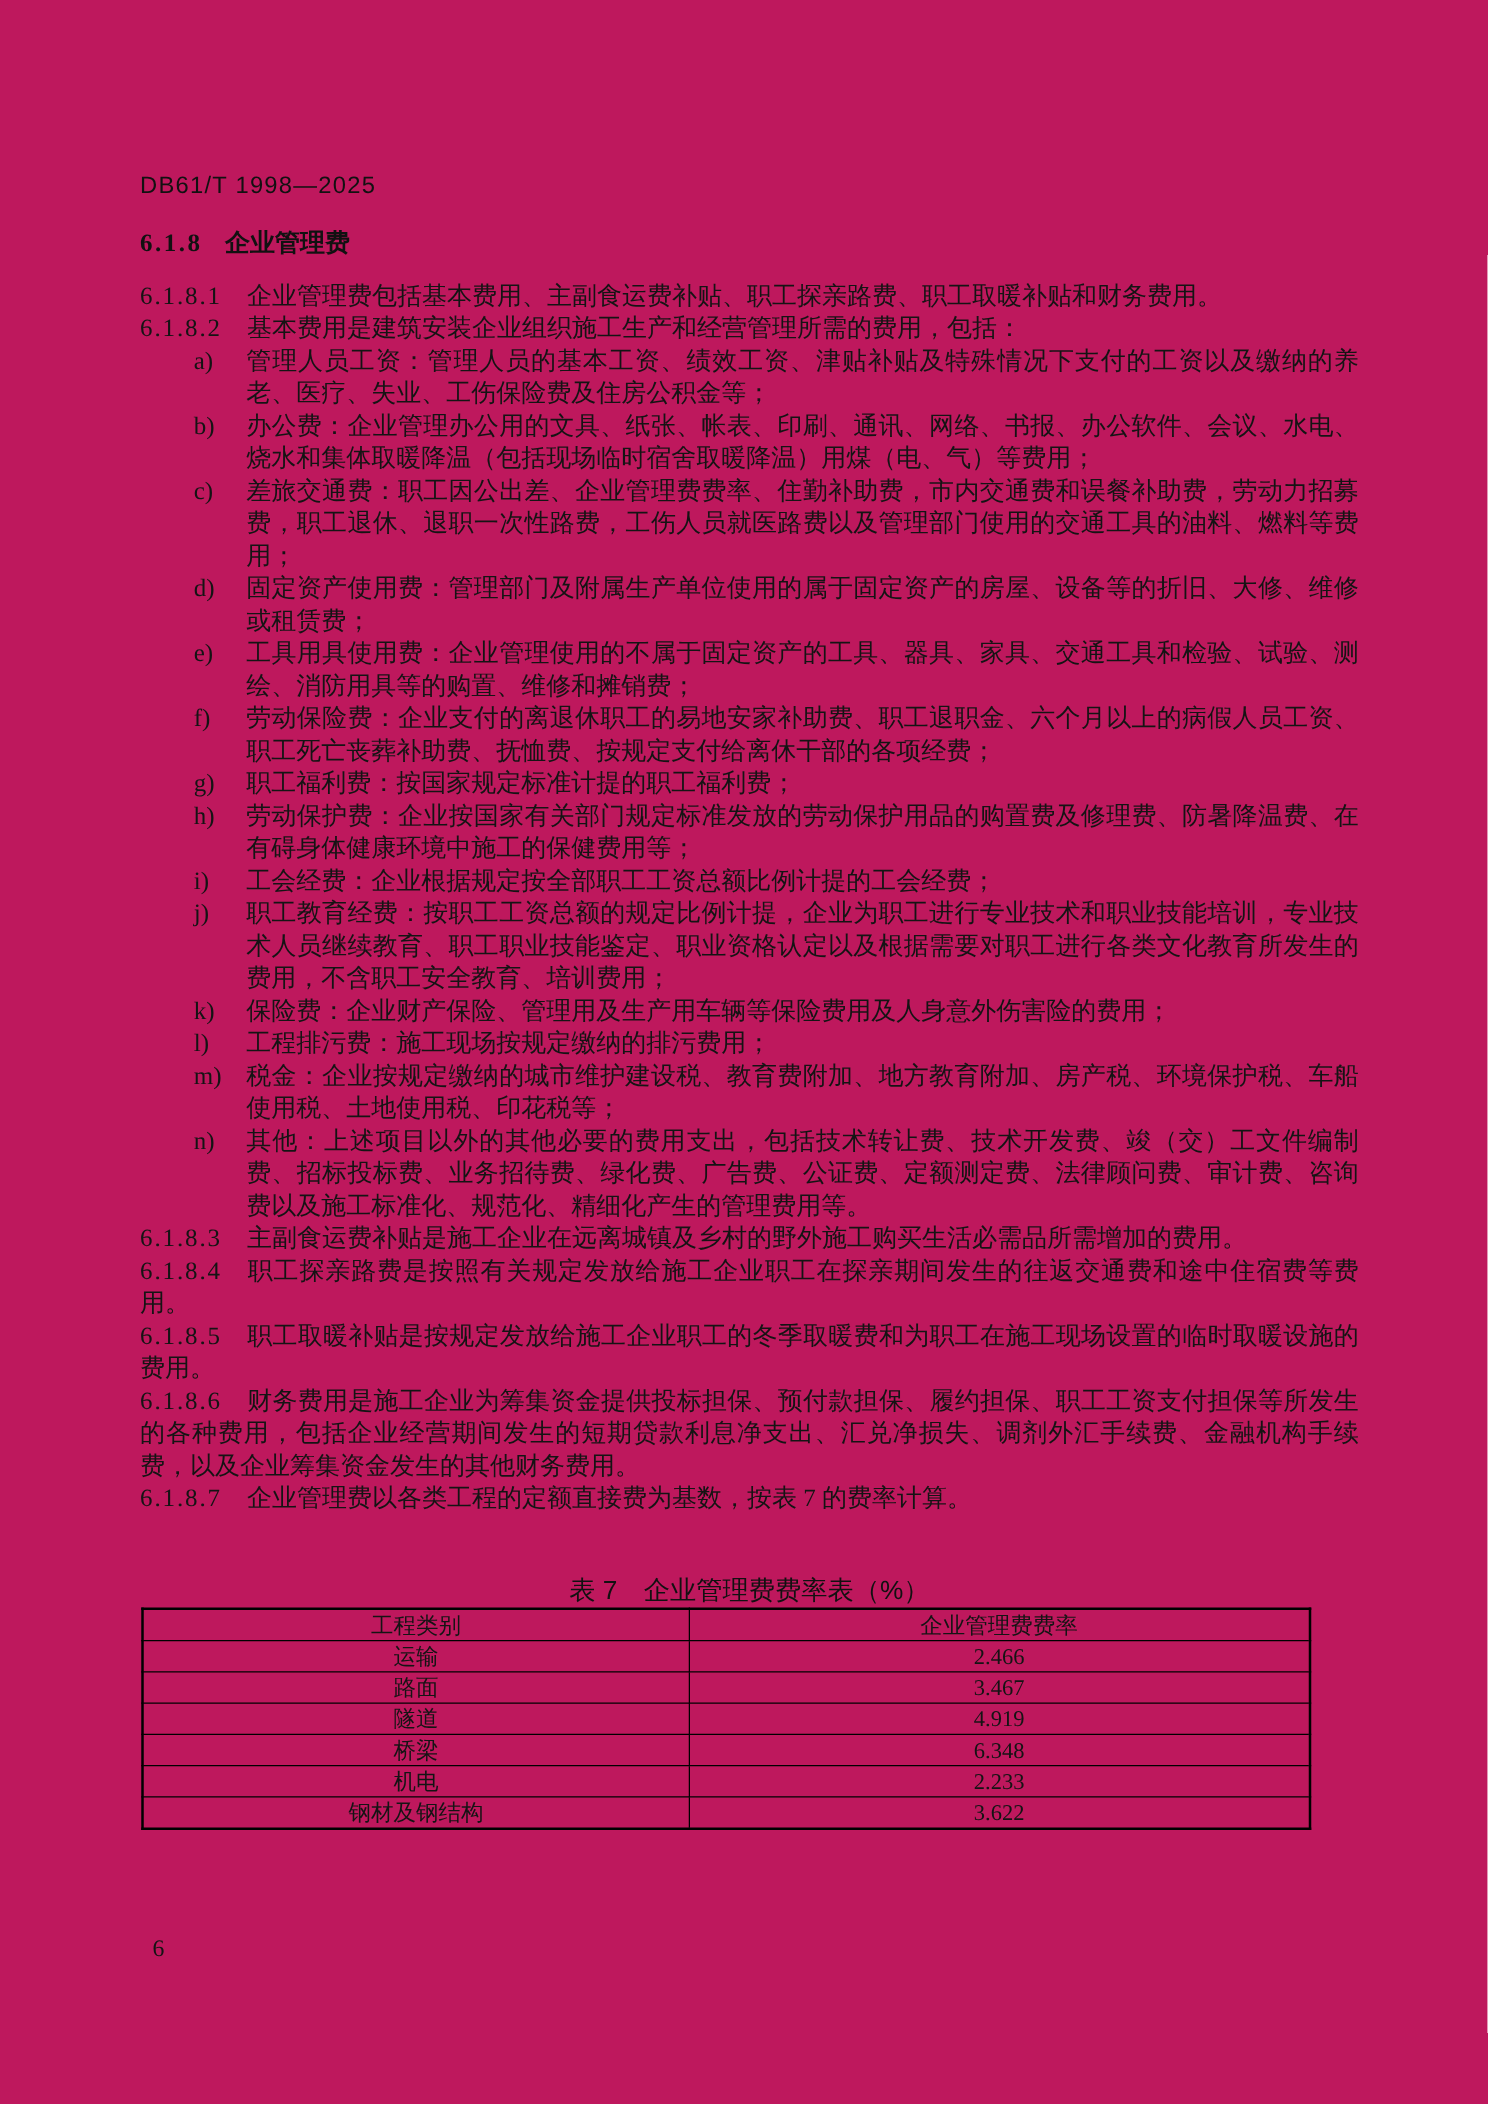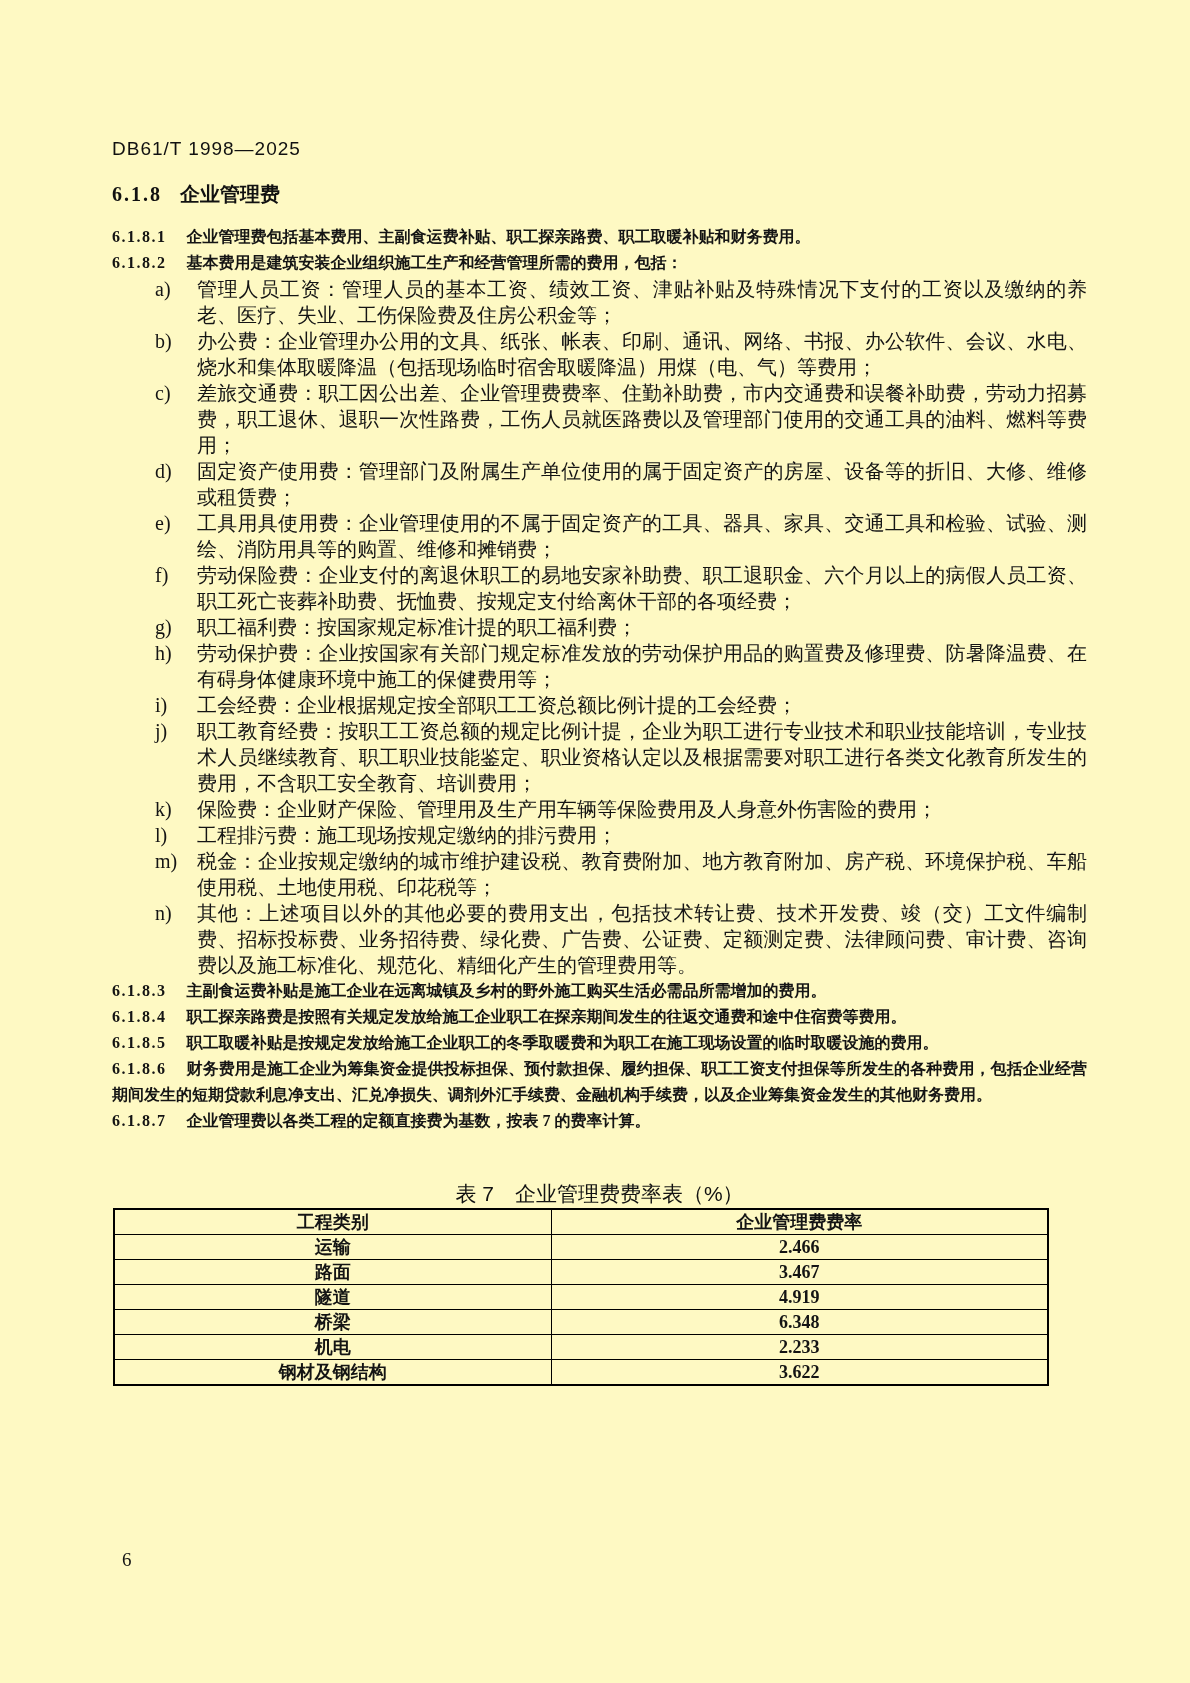--- a/index.html
+++ b/index.html
@@ -1,20 +1,20 @@
 <!DOCTYPE html>
 <html><head>
 <meta charset="utf-8">
 <style>
   html, body { margin: 0; padding: 0; background: #ffffff; }
   .page {
     position: relative;
     width: 1190px;
     height: 1683px;
-    background: #fef9c3;
+    background: #be185d;
     box-sizing: border-box;
     padding: 138px 103px 0 112px;
     font-family: "Liberation Serif", "DejaVu Serif", serif;
     color: #141414;
     overflow: hidden;
   }
   .doc-header {
     font-family: "Liberation Sans", "DejaVu Sans", sans-serif;
     font-size: 19px;
     letter-spacing: 1px;
@@ -24,24 +24,23 @@
     margin-top: 21px;
     margin-bottom: 16px;
     font-family: "Liberation Sans", "DejaVu Sans", sans-serif;
     font-weight: bold;
     font-size: 20px;
     color: #111111;
   }
   .section-heading .hnum { letter-spacing: 2px; margin-right: 18px; font-family: Liberation Serif, serif; }
   .para {
     margin: 0;
-    font-size: 16px;
+    font-size: 20px;
     line-height: 26px;
     text-align: justify;
-    font-weight: bold;
   }
   .pnum {
     letter-spacing: 1.5px;
     margin-right: 20px;
     white-space: nowrap;
   }
   .li {
     display: flex;
     padding-left: 43px;
     font-size: 20px;
@@ -66,21 +65,21 @@
   }
   table.fee-table col.c1 { width: 437px; }
   table.fee-table td, table.fee-table th {
     border: 1px solid #000000;
     height: 24px;
     line-height: 24px;
     padding: 0;
     text-align: center;
     vertical-align: middle;
     font-size: 18px;
-    font-weight: bold;
+    font-weight: normal;
     font-family: "Liberation Serif", "DejaVu Serif", serif;
     color: #141414;
     overflow: hidden;
     margin-left: 36px;
   }
   .page-number {
     position: absolute;
     left: 122px;
     top: 1549px;
     font-size: 19px;

